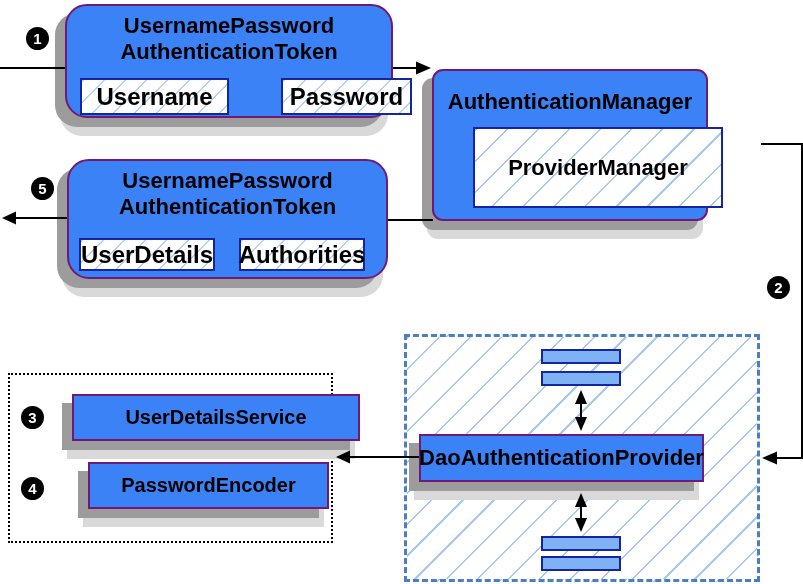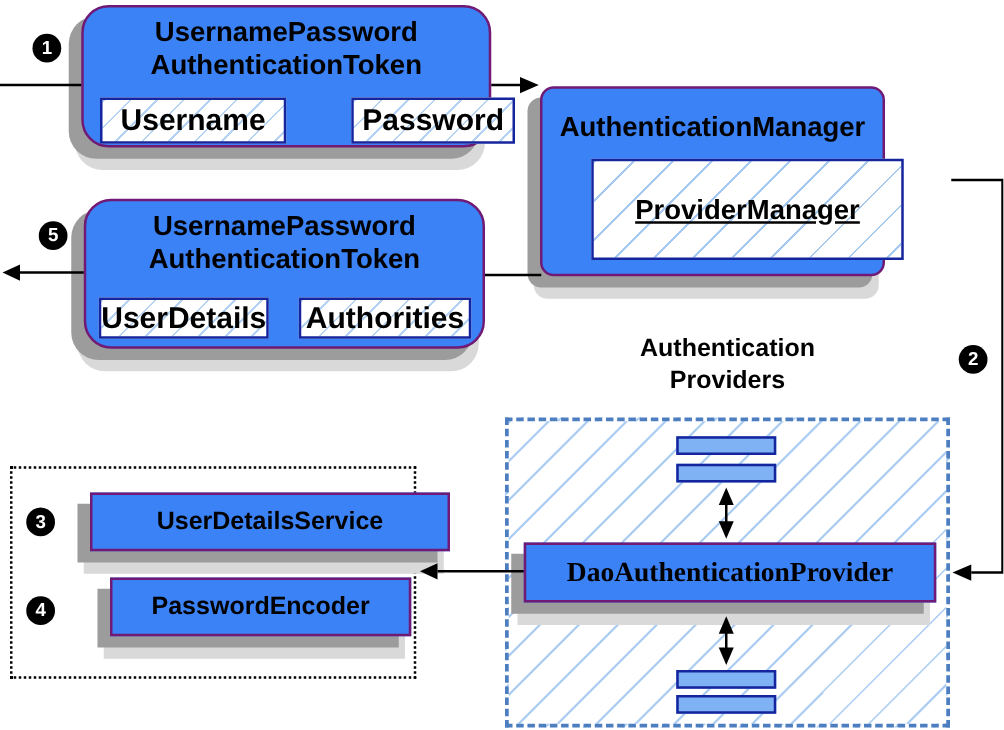--- a/index.html
+++ b/index.html
@@ -15,21 +15,20 @@
     box-shadow:-10px 9px 0 #9c9c9c,-5px 18px 0 #d9d9d9;
   }
   .rounded{border-radius:22px;}
   .hatch-small{
     background-color:#ffffff;
     background-image:repeating-linear-gradient(135deg,#b3d2f4 0,#b3d2f4 1.5px,transparent 1.5px,transparent 15px);
   }
   .hatch-big{
     background-color:#ffffff;
     background-image:repeating-linear-gradient(135deg,#a5c9f1 0,#a5c9f1 1.6px,transparent 1.6px,transparent 22px);
-    text-decoration:underline;
   }
   .token-title{
     text-align:center;font-size:22px;line-height:26px;margin-top:7px;
   }
   .field{
     border:2px solid #15259d;display:flex;align-items:center;justify-content:center;
     font-size:24px;
   }
   .center-txt{display:flex;align-items:center;justify-content:center;}
   .badge{
@@ -39,31 +38,31 @@
   #token1{left:65px;top:4px;width:328px;height:114px;}
   #token1-f1{left:13px;top:72px;width:149px;height:37px;}
   #token1-f2{left:172px;top:72px;width:131px;height:37px;margin-left:42px;}
 
   #authmgr{left:432px;top:69px;width:276px;height:152px;border-radius:11px;}
   #authmgr-title{width:100%;text-align:center;font-size:22px;margin-top:18px;}
   #providermgr{left:39px;top:56px;width:250px;height:81px;border:2px solid #15259d;font-size:22px;}
 
   #token2{left:67px;top:159px;width:321px;height:120px;}
   #token2-f1{left:10px;top:77px;width:136px;height:33px;}
-  #token2-f2{left:170px;top:77px;width:138px;height:33px;}
+  #token2-f2{left:170px;top:77px;width:126px;height:33px;}
 
   #prov-label{left:457px;top:267px;width:250px;text-align:center;font-size:20px;line-height:25px;}
 
   #providersbox{left:404px;top:334px;width:356px;height:248px;border:3px dashed #4d7fc0;}
   .bar{width:80px;height:15px;background:#7eb2f4;border:2px solid #15259d;}
   #bar1{left:541px;top:349px;}
   #bar2{left:541px;top:371px;}
   #bar3{left:541px;top:536px;}
   #bar4{left:541px;top:556px;}
-  #dao{left:419px;top:434px;width:330px;height:48px;font-size:22px;font-family:Liberation Serif, serif;}
+  #dao{left:419px;top:434px;width:285px;height:48px;font-size:22px;}
 
   #dottedbox{left:8px;top:373px;width:325px;height:170px;border:2px dotted #000;}
   #uds{left:72px;top:394px;width:288px;height:47px;font-size:20px;}
   #pwe{left:72px;top:462px;width:241px;height:47px;font-size:20px;margin-left:16px;}
 
   #badge1{left:26px;top:27px;}
   #badge2{left:767px;top:276px;}
   #badge3{left:21px;top:406px;}
   #badge4{left:21px;top:477px;}
   #badge5{left:31px;top:177px;}
@@ -104,24 +103,20 @@
 
   <div class="abs bluebox rounded shadow2" id="token2">
     <div class="token-title">
       <div>UsernamePassword</div>
       <div>AuthenticationToken</div>
     </div>
     <div class="abs field hatch-small" id="token2-f1">UserDetails</div>
     <div class="abs field hatch-small" id="token2-f2">Authorities</div>
   </div>
 
-  <div class="abs" id="prov-label">
-    <div>Authentication</div>
-    <div>Providers</div>
-  </div>
 
   <div class="abs badge" id="badge1">1</div>
   <div class="abs badge" id="badge2">2</div>
   <div class="abs badge" id="badge3">3</div>
   <div class="abs badge" id="badge4">4</div>
   <div class="abs badge" id="badge5">5</div>
 
   <svg id="wires" class="abs" width="803" height="584" viewBox="0 0 803 584">
     <g stroke="#000" stroke-width="2" fill="#000">
 

